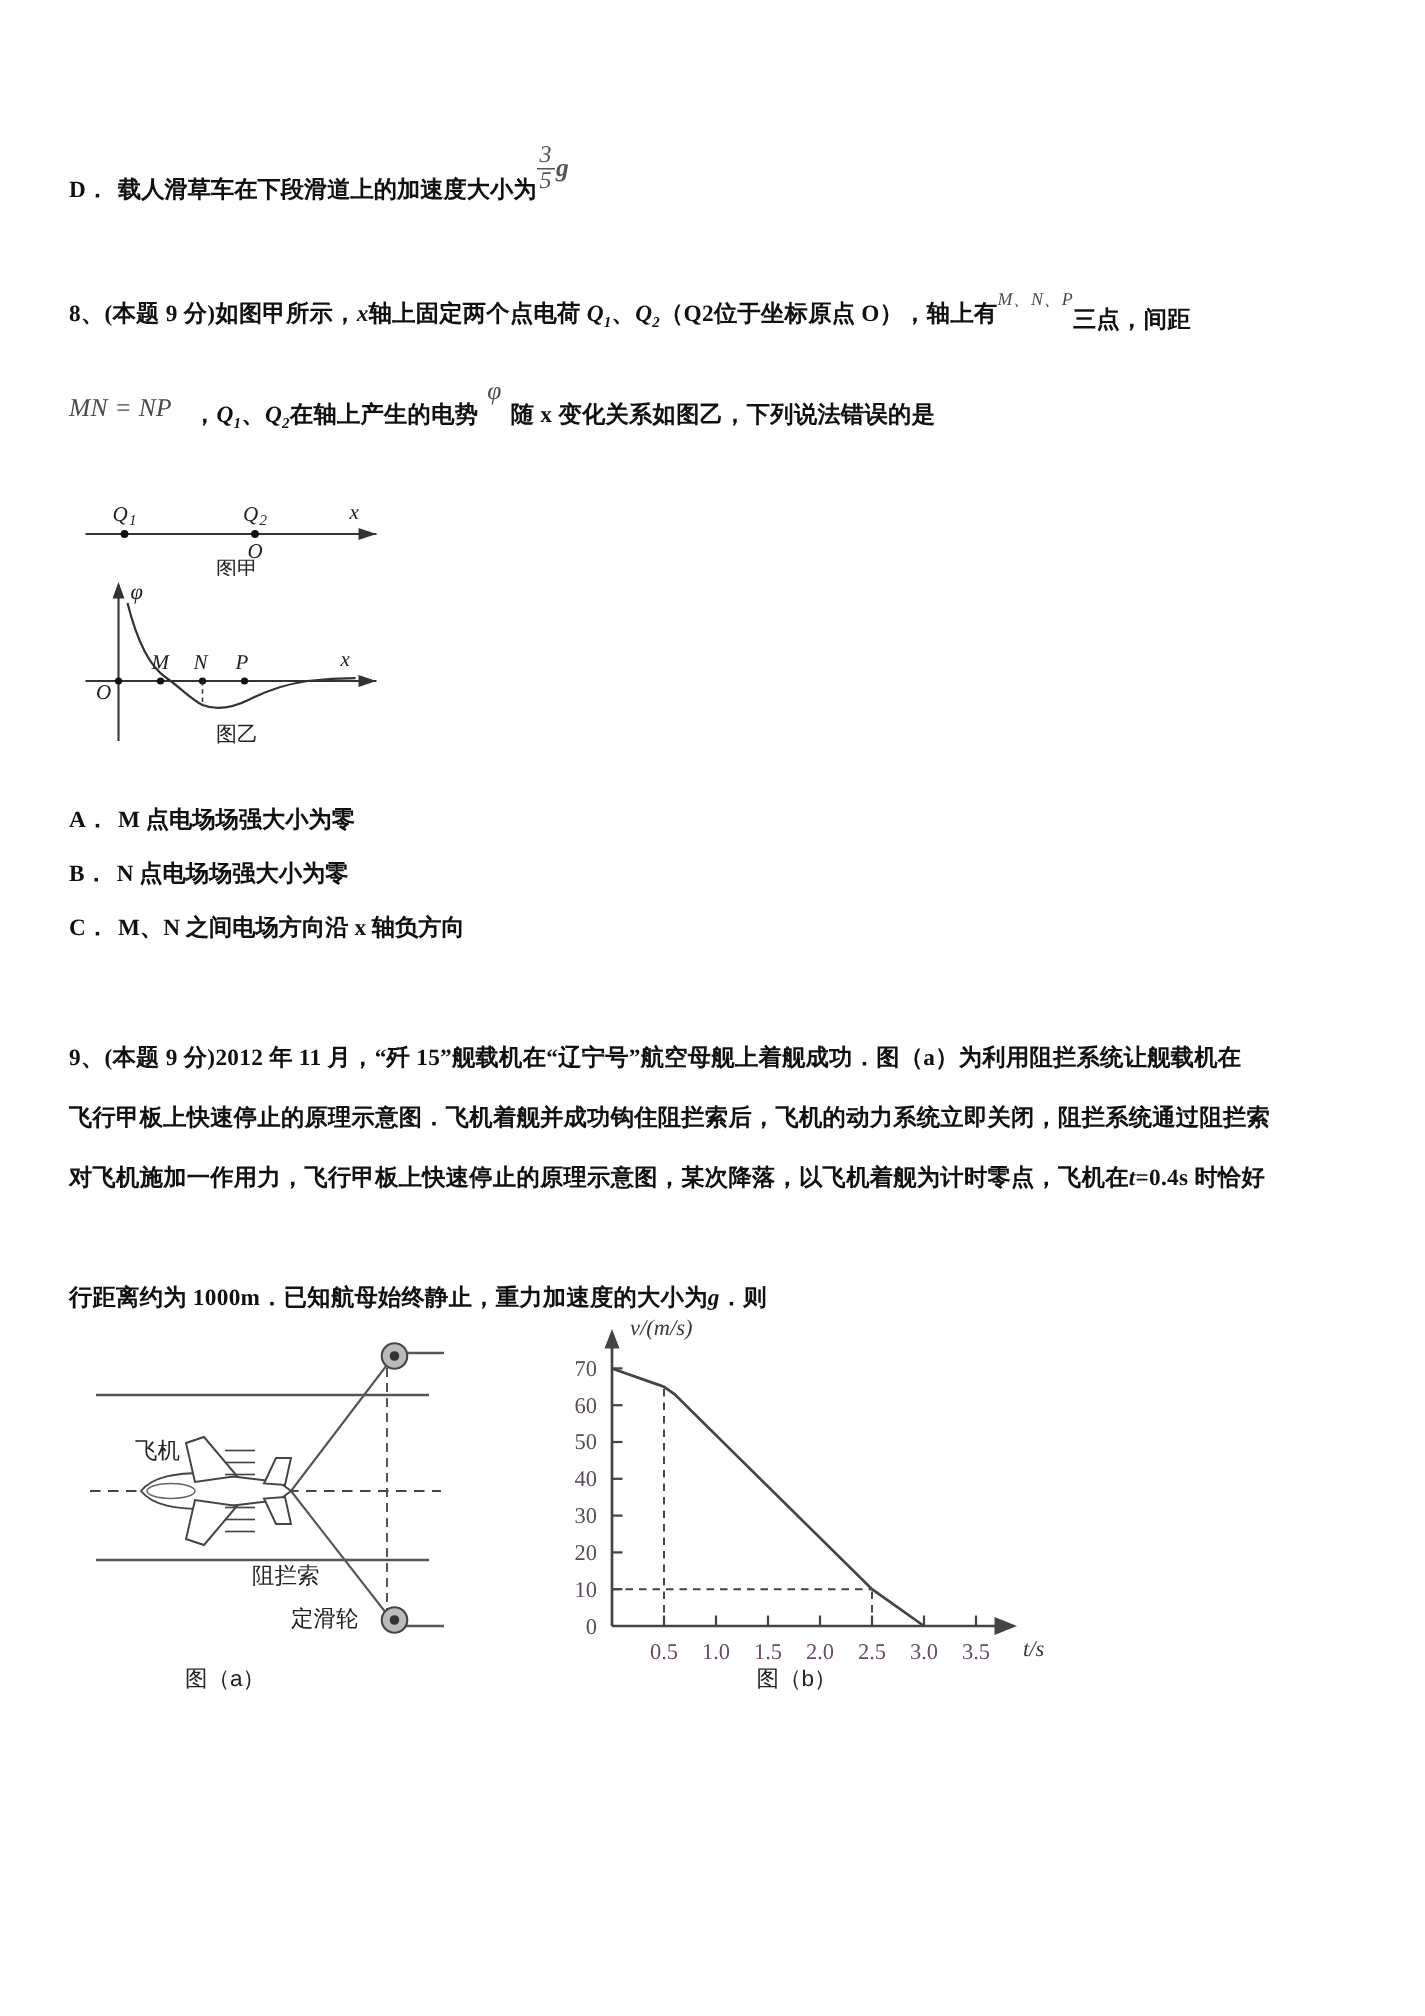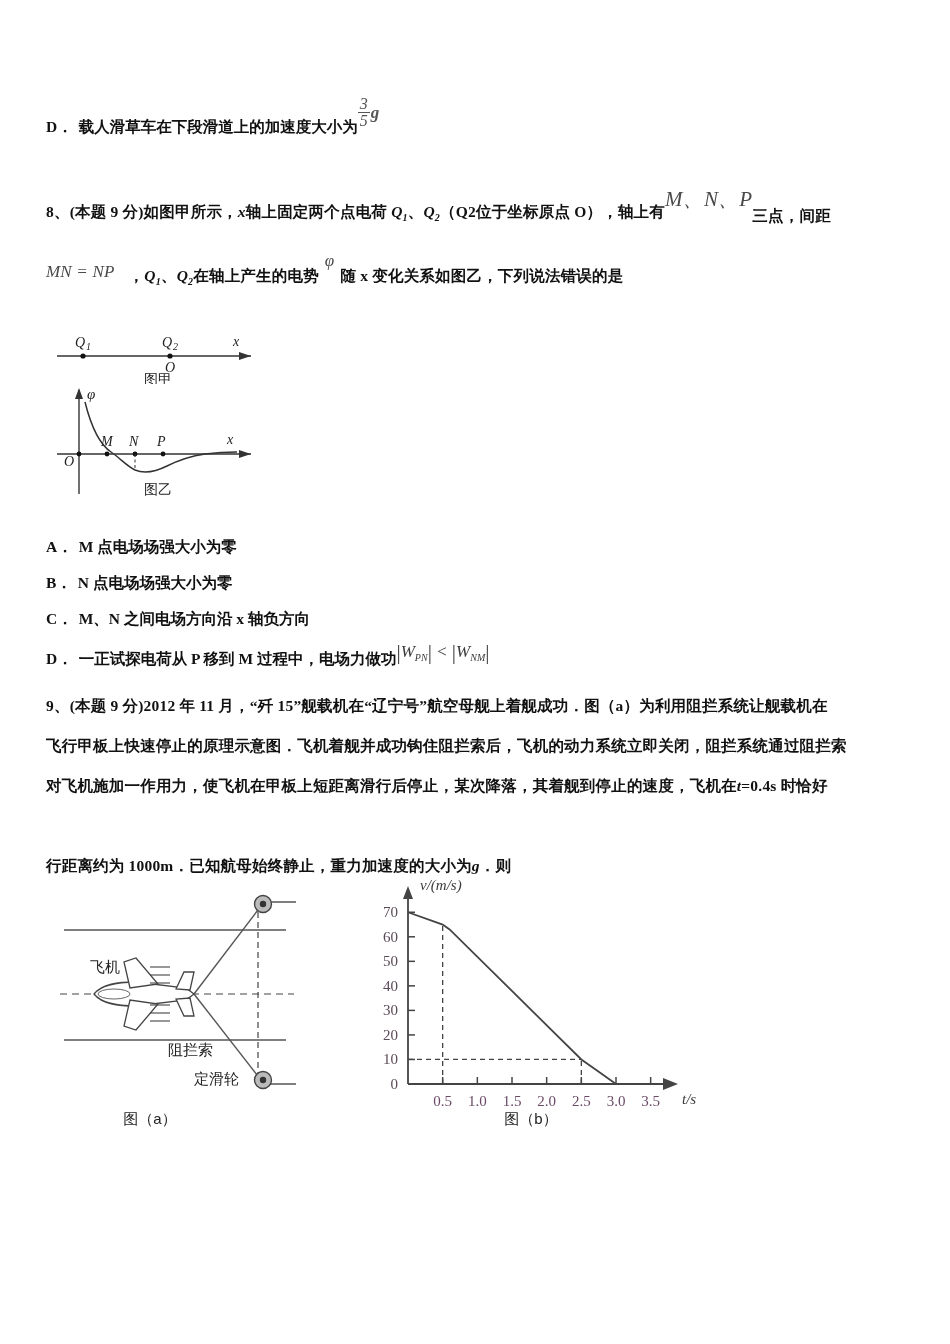--- a/index.html
+++ b/index.html
@@ -82,21 +82,21 @@
 </head>
 <body>
 
 <div class="page">
 
   <div class="opt" style="position:absolute;left:46px;top:106px;">
     <span class="lbl">D．</span><span>载人滑草车在下段滑道上的加速度大小为</span><span class="frac"><span class="num">3</span><span class="den">5</span></span><span class="gsym">g</span>
   </div>
 
   <div class="qline" style="position:absolute;left:46px;top:190px;">
-    <span>8、</span><span>(本题 9 分)</span><span>如图甲所示，</span><span class="ital">x</span><span>轴上固定两个点电荷 </span><span class="ital">Q</span><span class="sub">1</span><span>、</span><span class="ital">Q</span><span class="sub">2</span><span>（Q2位于坐标原点 O）</span><span>，轴上有</span><span class="mathit raised" style="font-size:21px">M、N、P</span><span class="lowered">三点，间距</span>
+    <span>8、</span><span>(本题 9 分)</span><span>如图甲所示，</span><span class="ital">x</span><span>轴上固定两个点电荷 </span><span class="ital">Q</span><span class="sub">1</span><span>、</span><span class="ital">Q</span><span class="sub">2</span><span>（Q2位于坐标原点 O）</span><span>，轴上有</span><span class="mathit raised" style="font-size:12px">M、N、P</span><span class="lowered">三点，间距</span>
   </div>
 
   <div class="qline" style="position:absolute;left:46px;top:252px;">
     <span class="mathit" style="font-size:17px;">MN = NP</span><span class="lowered" style="margin-left:14px">，</span><span class="lowered ital">Q</span><span class="lowered sub">1</span><span class="lowered">、</span><span class="lowered ital">Q</span><span class="lowered sub">2</span><span class="lowered">在轴上产生的电势</span><span class="mathit raised" style="font-size:17px;margin:0 6px;">φ</span><span class="lowered">随 x 变化关系如图乙，下列说法错误的是</span>
   </div>
 
   <div class="fig-jia">
     <svg width="230" height="58" viewBox="0 0 230 58">
       <line x1="2" y1="30" x2="196" y2="30" stroke="#333" stroke-width="1.4"></line>
       <polygon points="196,30 184,26 184,34" fill="#333"></polygon>
@@ -144,33 +144,29 @@
 
   <div class="opt" style="position:absolute;left:46px;top:528px;">
     <span class="lbl">A．</span><span>M 点电场场强大小为零</span>
   </div>
   <div class="opt" style="position:absolute;left:46px;top:564px;">
     <span class="lbl">B．</span><span>N 点电场场强大小为零</span>
   </div>
   <div class="opt" style="position:absolute;left:46px;top:600px;">
     <span class="lbl">C．</span><span>M、N 之间电场方向沿 x 轴负方向</span>
   </div>
-  <div class="opt" style="position:absolute;left:46px;top:638px;">
-    <span class="lbl">D．</span><span>一正试探电荷从 P 移到 M 过程中，电场力做功</span><span class="absgrp"><span class="bar">|</span>W<span class="ssub">PN</span><span class="bar">|</span>
-          &lt; <span class="bar">|</span>W<span class="ssub">NM</span><span class="bar">|</span></span>
-  </div>
 
   <div class="qline" style="position:absolute;left:46px;top:686px;">
     <span>9、</span><span>(本题 9 分)</span><span>2012 年 11 月，“歼 15”舰载机在“辽宁号”航空母舰上着舰成功．图（a）为利用阻拦系统让舰载机在</span>
   </div>
   <div class="qline" style="position:absolute;left:46px;top:726px;">
     <span>飞行甲板上快速停止的原理示意图．飞机着舰并成功钩住阻拦索后，飞机的动力系统立即关闭，阻拦系统通过阻拦索</span>
   </div>
   <div class="qline" style="position:absolute;left:46px;top:766px;">
-    <span>对飞机施加一作用力，使飞机在甲板上短距离滑行后停止，某次降落，其着舰到停止的速度，飞机在</span><span class="ital">t</span><span>=0.4s 时恰好</span>
+    <span>对飞机施加一作用力，飞行甲板上快速停止的原理示意图，某次降落，以飞机着舰为计时零点，飞机在</span><span class="ital">t</span><span>=0.4s 时恰好</span>
   </div>
   <div class="qline" style="position:absolute;left:46px;top:846px;">
     <span>行距离约为 1000m．已知航母始终静止，重力加速度的大小为</span><span class="ital">g</span><span>．则</span>
   </div>
 
   <div class="fig-a">
     <svg width="300" height="242" viewBox="0 0 300 242">
 
       <line x1="6" y1="42" x2="228" y2="42" stroke="#555" stroke-width="1.6"></line>
       <line x1="6" y1="152" x2="228" y2="152" stroke="#555" stroke-width="1.6"></line>

